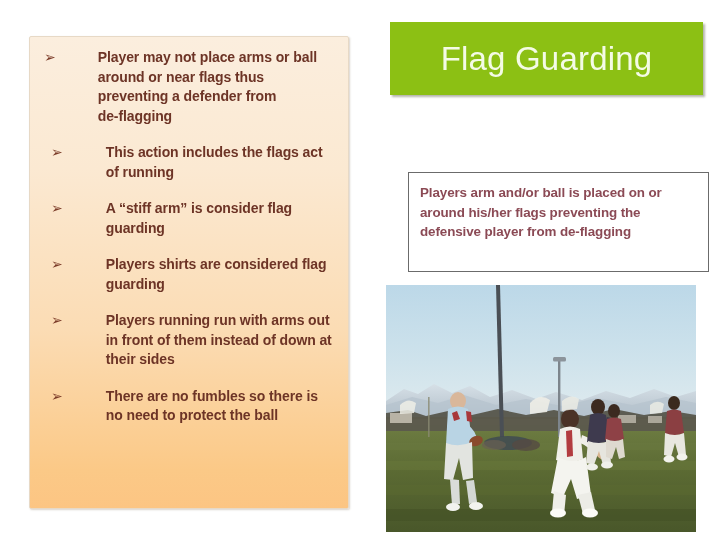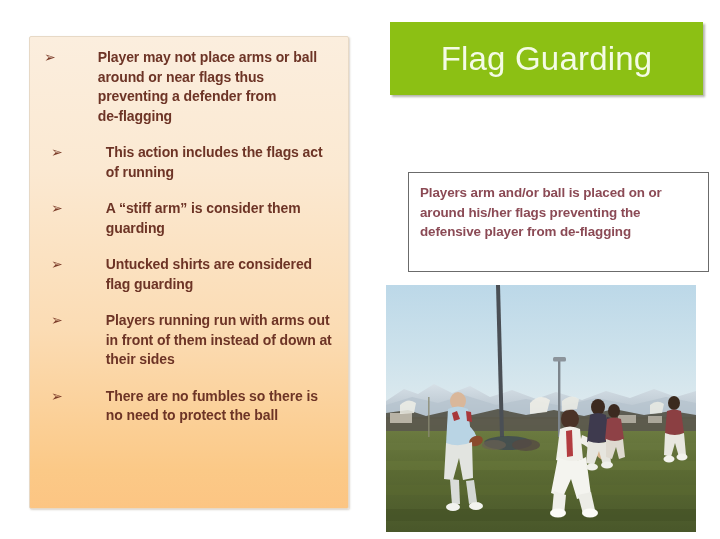--- a/index.html
+++ b/index.html
@@ -122,26 +122,26 @@
 de-flagging</span>
   </div>
 
   <div class="bullet-row">
     <span class="bullet-mark indented">➢</span>
     <span class="bullet-text">This action includes the flags act of running</span>
   </div>
 
   <div class="bullet-row">
     <span class="bullet-mark indented">➢</span>
-    <span class="bullet-text">A “stiff arm” is consider them guarding</span>
-  </div>
-
-  <div class="bullet-row">
-    <span class="bullet-mark indented">➢</span>
-    <span class="bullet-text">Untucked shirts are considered flag guarding</span>
+    <span class="bullet-text">A “stiff arm” is consider flag guarding</span>
+  </div>
+
+  <div class="bullet-row">
+    <span class="bullet-mark indented">➢</span>
+    <span class="bullet-text">Players shirts are considered flag guarding</span>
   </div>
 
   <div class="bullet-row">
     <span class="bullet-mark indented">➢</span>
     <span class="bullet-text">Players running run with arms out in front of them instead of down at their sides</span>
   </div>
 
   <div class="bullet-row">
     <span class="bullet-mark indented">➢</span>
     <span class="bullet-text">There are no fumbles so there is no need to protect the ball</span>

